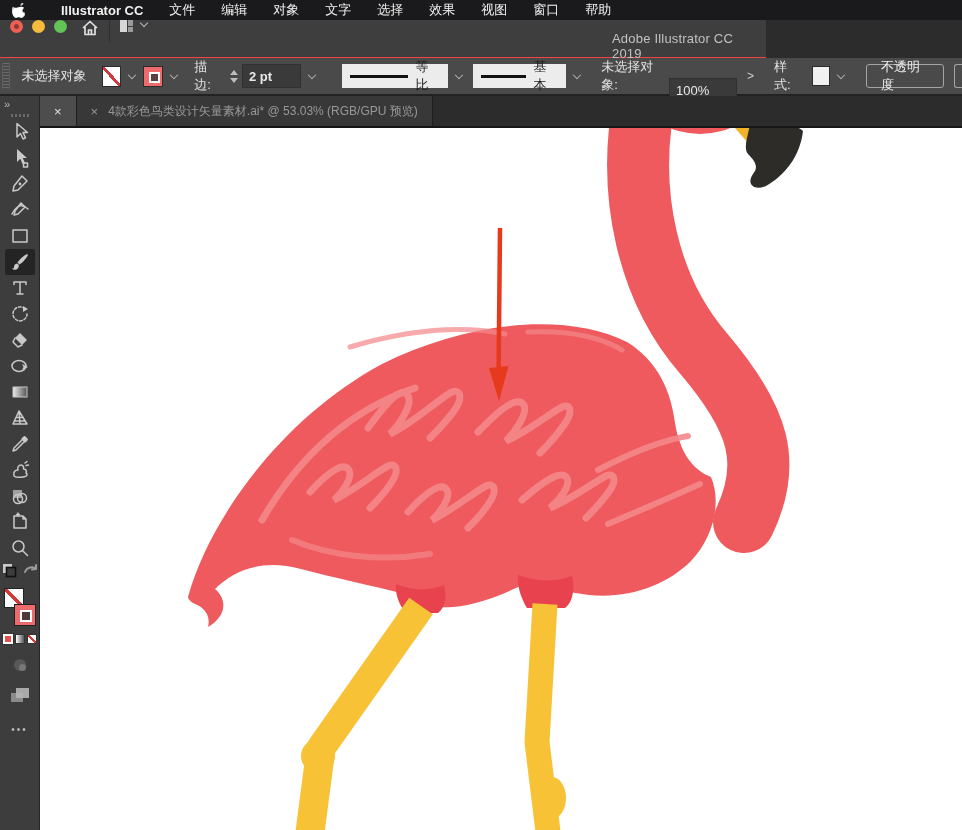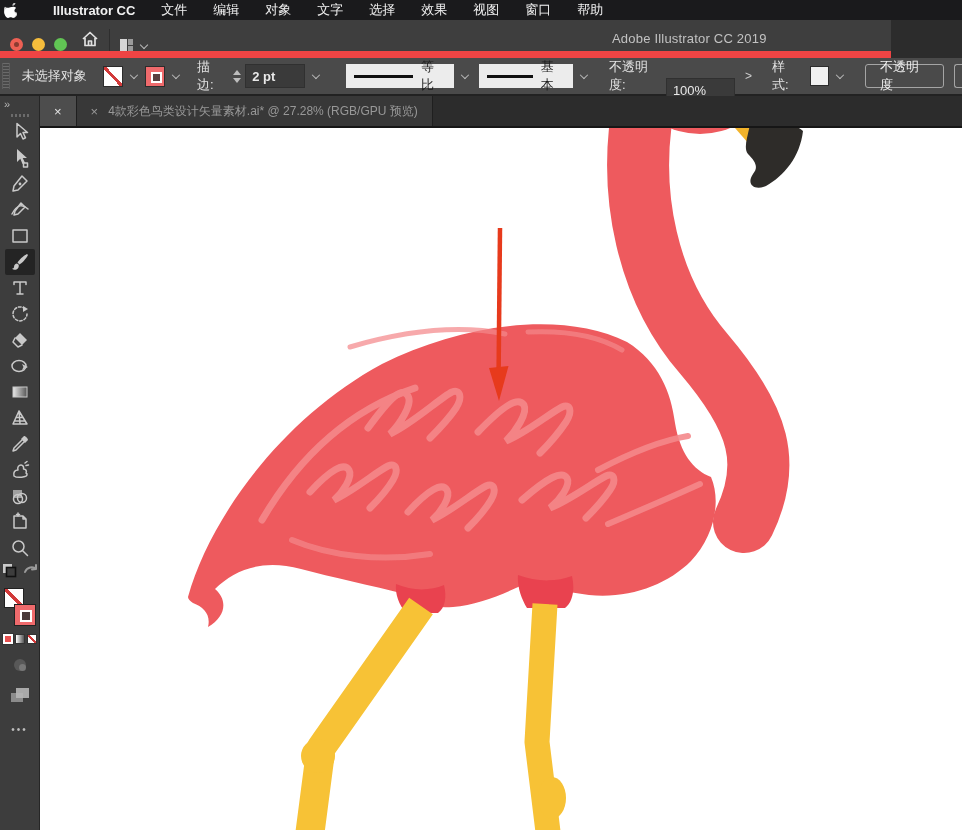--- a/index.html
+++ b/index.html
@@ -1,28 +1,28 @@
 <!DOCTYPE html>
 <html><head>
 <meta charset="utf-8">
 <style>
   *{margin:0;padding:0;box-sizing:border-box;font-family:"Liberation Sans",sans-serif;}
   html,body{width:962px;height:830px;overflow:hidden;background:#2c2c2c;}
   .app{position:relative;width:962px;height:830px;}
 
   
   .menubar{position:absolute;left:0;top:0;width:962px;height:20px;background:#1a1a1c;
-    display:flex;align-items:center;color:#f1f1f1;font-size:13px;gap:26px;padding-left:4px;}
+    display:flex;align-items:center;color:#f1f1f1;font-size:13px;gap:26px;padding-left:12px;}
   .menubar .appname{font-weight:bold;margin-left:10px;}
   .menubar .mi{cursor:default;}
   .apple-shape{width:13px;height:15px;display:inline-block;}
 
   
-  .titlebar{position:absolute;left:0;top:20px;width:891px;height:38px;background:#3e3e3e;
-    border-bottom:7px solid #ef4444;display:flex;align-items:flex-end;}
+  .titlebar{position:absolute;left:0;top:20px;width:766px;height:38px;background:#3e3e3e;
+    border-bottom:1px solid #ef4444;display:flex;align-items:flex-start;}
   .light{width:13px;height:13px;border-radius:50%;margin-left:9px;position:relative;}
   .light.red{background:#ee6054;margin-left:10px;}
   .light.red::after{content:"";position:absolute;left:4px;top:4px;width:5px;height:5px;border-radius:50%;background:#8c3b31;}
   .light.yellow{background:#f6bd3c;}
   .light.green{background:#61c454;}
   .home{margin-left:14px;}
   .tb-sep{width:1px;height:22px;background:#2e2e2e;margin:0 10px;}
   .ws-icon{display:flex;gap:1px;align-items:center;}
   .ws-a{width:7px;height:12px;background:#d6d6d6;}
   .ws-b{display:flex;flex-direction:column;gap:1px;}
@@ -160,21 +160,21 @@
     <span class="drop-light" style="margin-left:20px;">
       <span class="line-prev"></span>
       <span>等比</span>
     </span>
     <span class="chev"></span>
     <span class="drop-light" style="margin-left:4px;">
       <span class="line-prev short"></span>
       <span>基本</span>
     </span>
     <span class="chev"></span>
-    <span class="lbl" style="margin-left:14px;">不透明度:</span>
+    <span class="lbl" style="margin-left:14px;">未选择对象:</span>
     <span class="field w72">
       <span>100%</span>
     </span>
     <span class="more-arrow">&gt;</span>
     <span class="lbl">样式:</span>
     <span class="swatch-style"></span>
     <span class="chev"></span>
     <span class="btn">
       <span>不透明度</span>
     </span>
@@ -333,21 +333,21 @@
       <span class="dots">•••</span>
     </div>
 
     <div class="docarea">
       <div class="tabbar">
         <div class="tab active">
           <span class="x">×</span>
         </div>
         <div class="tab inactive">
           <span class="x">×</span>
-          <span>4款彩色鸟类设计矢量素材.ai* @ 27.28% (RGB/GPU 预览)</span>
+          <span>4款彩色鸟类设计矢量素材.ai* @ 53.03% (RGB/GPU 预览)</span>
         </div>
       </div>
 
       <div class="canvas">
         <svg width="921" height="702" viewBox="40 128 921 702" preserveAspectRatio="none">
 
           <path d="M 646,92 C 624,195 650,292 704,354 C 760,420 772,464 744,522" fill="none" stroke="#ee5a5e" stroke-width="62" stroke-linecap="round"></path>
 
           <ellipse cx="700" cy="96" rx="56" ry="38" fill="#ee5a5e"></ellipse>
 

